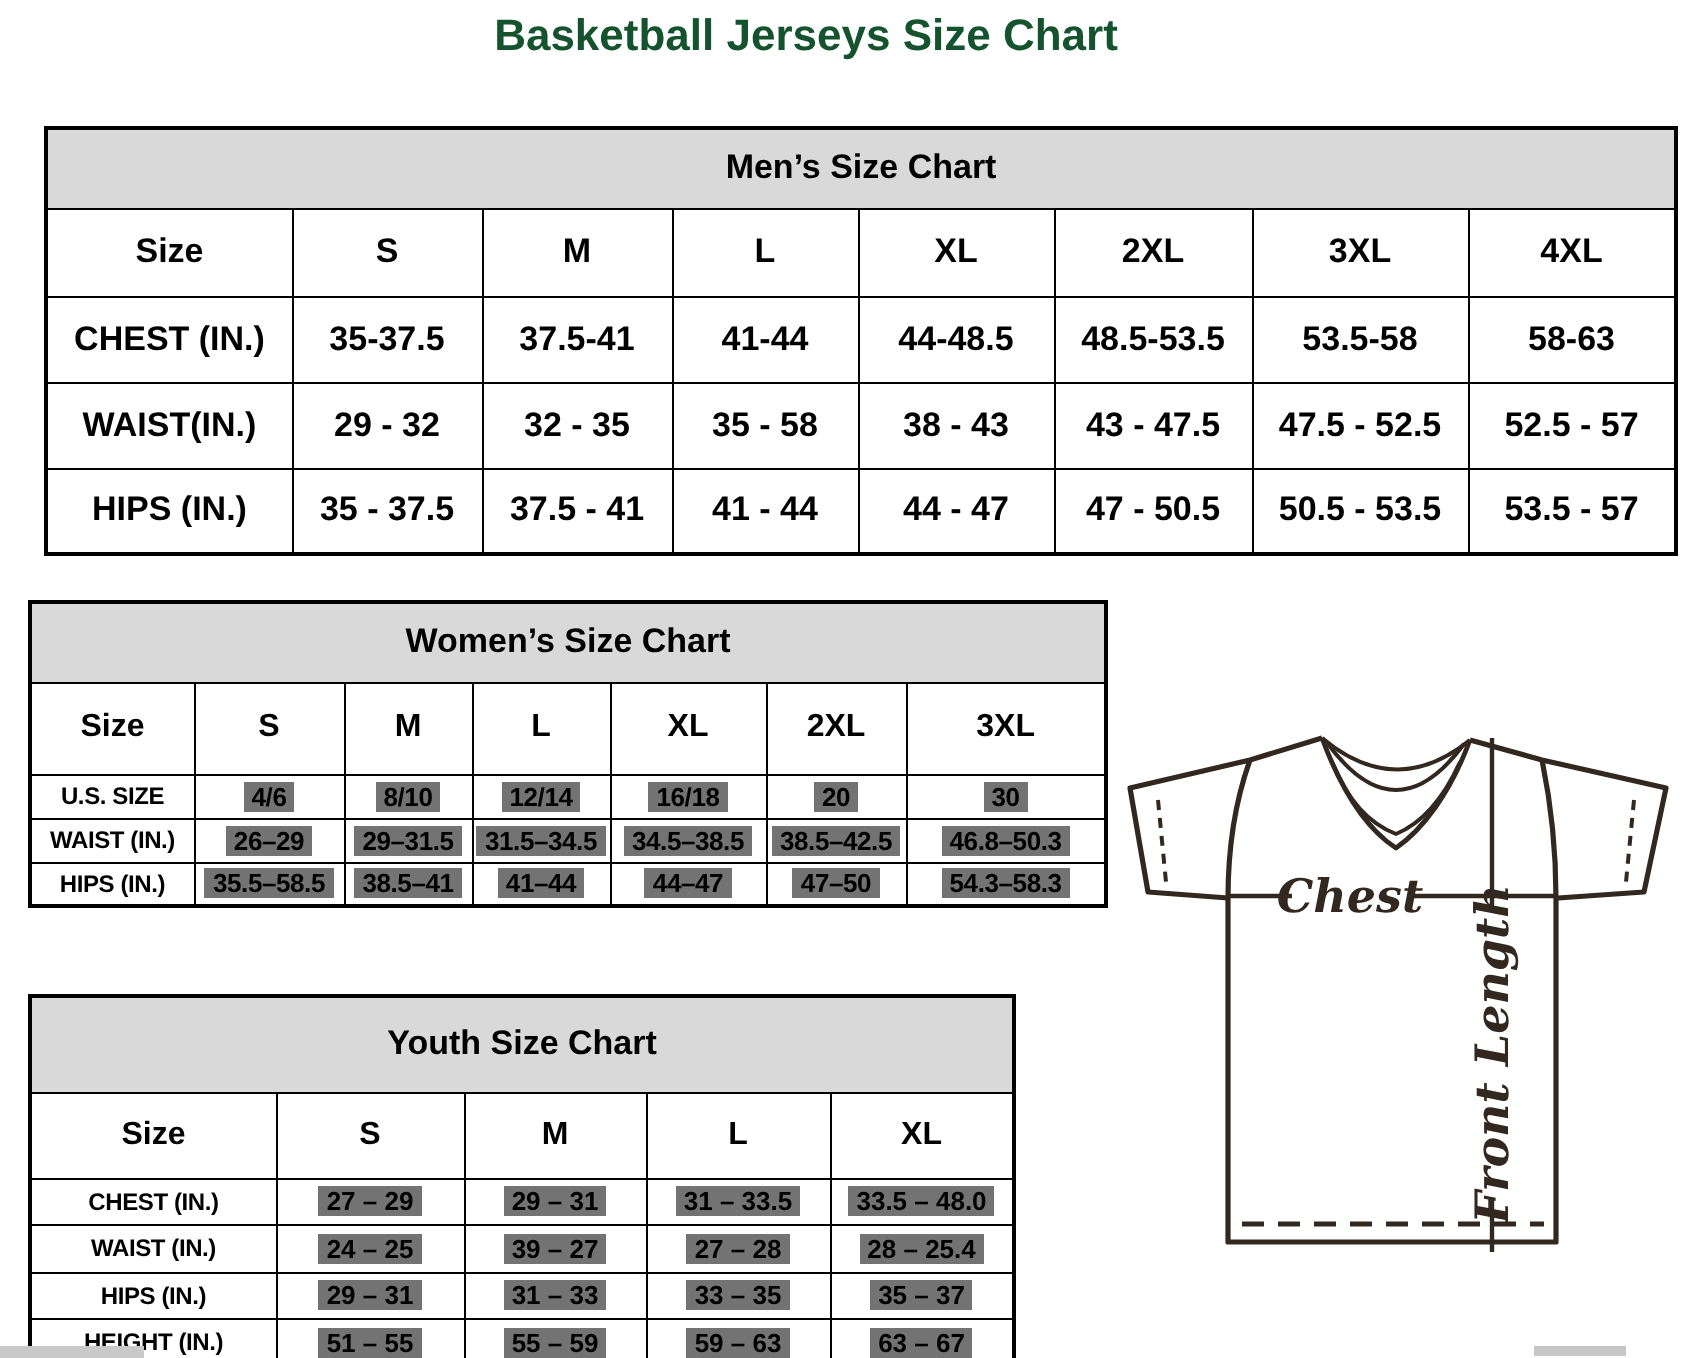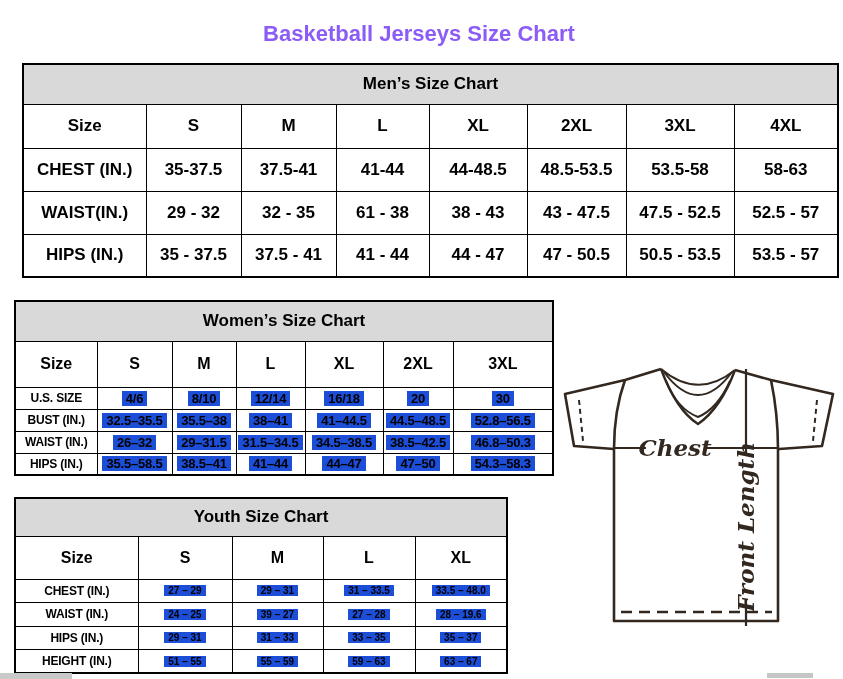--- a/index.html
+++ b/index.html
@@ -1,22 +1,22 @@
 <!DOCTYPE html>
 <html><head>
 <meta charset="utf-8">
 <style>
   html,body{margin:0;padding:0;}
   body{
     width:843px;height:679px;position:relative;background:#ffffff;
     font-family:"Liberation Sans",sans-serif;color:#000;overflow:hidden;
   }
   .title{
-    position:absolute;left:0;top:5px;width:806px;margin:16px;
-    text-align:center;font-size:22px;font-weight:bold;color:#8b5cf6;
+    position:absolute;left:0;top:5px;width:806px;margin:0;
+    text-align:center;font-size:22px;font-weight:bold;color:#14532d;
   }
   table.t{
     position:absolute;border-collapse:collapse;table-layout:fixed;
     background:#fff;border:2px solid #000;
   }
   table.t td{
     border:1px solid #000;text-align:center;vertical-align:middle;
     font-weight:bold;color:#000;padding:0;overflow:hidden;white-space:nowrap;
   }
   .band td{background:#d9d9d9;font-size:17px;}
@@ -29,27 +29,27 @@
   
   .women{left:14px;top:300px;width:538px;}
   .women .band{height:40px;margin-top:40px;}
   .women .sizerow{height:46px;}
   .women .sizerow td{font-size:16px;}
   .women .datarow{height:22px;}
   .women .lab{font-size:12px;letter-spacing:-0.2px;}
   .women .val{font-size:13px;letter-spacing:-0.2px;}
   
   .youth{left:14px;top:497px;width:492px;}
-  .youth .band{height:38px;}
+  .youth .band{height:48px;}
   .youth .sizerow{height:43px;}
   .youth .sizerow td{font-size:16px;}
   .youth .datarow{height:23.5px;}
   .youth .lab{font-size:12px;letter-spacing:-0.2px;}
-  .youth .val{font-size:10px;}
-  .hl{background:#1d4ed8;padding:0 4px;}
+  .youth .val{font-size:13px;}
+  .hl{background:#737373;padding:0 4px;}
   
   .jersey{position:absolute;left:558px;top:360px;width:282px;height:272px;}
   .jersey text{
     font-family:"DejaVu Serif",serif;font-style:italic;font-weight:bold;
     font-size:23px;fill:#32281f;stroke:none;
   }
   
   .scroll-frag-l{position:absolute;left:0;top:673px;width:72px;height:6px;background:#c9c9c9;}
   .scroll-frag-r{position:absolute;left:767px;top:673px;width:46px;height:5px;background:#c6c6c6;}
 </style>
@@ -90,21 +90,21 @@
     <td>41-44</td>
     <td>44-48.5</td>
     <td>48.5-53.5</td>
     <td>53.5-58</td>
     <td>58-63</td>
   </tr>
   <tr class="datarow">
     <td>WAIST(IN.)</td>
     <td>29 - 32</td>
     <td>32 - 35</td>
-    <td>61 - 38</td>
+    <td>35 - 58</td>
     <td>38 - 43</td>
     <td>43 - 47.5</td>
     <td>47.5 - 52.5</td>
     <td>52.5 - 57</td>
   </tr>
   <tr class="datarow">
     <td>HIPS (IN.)</td>
     <td>35 - 37.5</td>
     <td>37.5 - 41</td>
     <td>41 - 44</td>
@@ -142,31 +142,22 @@
   <tr class="datarow">
     <td class="lab">U.S. SIZE</td>
     <td class="val"><span class="hl">4/6</span></td>
     <td class="val"><span class="hl">8/10</span></td>
     <td class="val"><span class="hl">12/14</span></td>
     <td class="val"><span class="hl">16/18</span></td>
     <td class="val"><span class="hl">20</span></td>
     <td class="val"><span class="hl">30</span></td>
   </tr>
   <tr class="datarow">
-    <td class="lab">BUST (IN.)</td>
-    <td class="val"><span class="hl">32.5–35.5</span></td>
-    <td class="val"><span class="hl">35.5–38</span></td>
-    <td class="val"><span class="hl">38–41</span></td>
-    <td class="val"><span class="hl">41–44.5</span></td>
-    <td class="val"><span class="hl">44.5–48.5</span></td>
-    <td class="val"><span class="hl">52.8–56.5</span></td>
-  </tr>
-  <tr class="datarow">
     <td class="lab">WAIST (IN.)</td>
-    <td class="val"><span class="hl">26–32</span></td>
+    <td class="val"><span class="hl">26–29</span></td>
     <td class="val"><span class="hl">29–31.5</span></td>
     <td class="val"><span class="hl">31.5–34.5</span></td>
     <td class="val"><span class="hl">34.5–38.5</span></td>
     <td class="val"><span class="hl">38.5–42.5</span></td>
     <td class="val"><span class="hl">46.8–50.3</span></td>
   </tr>
   <tr class="datarow">
     <td class="lab">HIPS (IN.)</td>
     <td class="val"><span class="hl">35.5–58.5</span></td>
     <td class="val"><span class="hl">38.5–41</span></td>
@@ -202,21 +193,21 @@
     <td class="val"><span class="hl">27 – 29</span></td>
     <td class="val"><span class="hl">29 – 31</span></td>
     <td class="val"><span class="hl">31 – 33.5</span></td>
     <td class="val"><span class="hl">33.5 – 48.0</span></td>
   </tr>
   <tr class="datarow">
     <td class="lab">WAIST (IN.)</td>
     <td class="val"><span class="hl">24 – 25</span></td>
     <td class="val"><span class="hl">39 – 27</span></td>
     <td class="val"><span class="hl">27 – 28</span></td>
-    <td class="val"><span class="hl">28 – 19.6</span></td>
+    <td class="val"><span class="hl">28 – 25.4</span></td>
   </tr>
   <tr class="datarow">
     <td class="lab">HIPS (IN.)</td>
     <td class="val"><span class="hl">29 – 31</span></td>
     <td class="val"><span class="hl">31 – 33</span></td>
     <td class="val"><span class="hl">33 – 35</span></td>
     <td class="val"><span class="hl">35 – 37</span></td>
   </tr>
   <tr class="datarow">
     <td class="lab">HEIGHT (IN.)</td>

